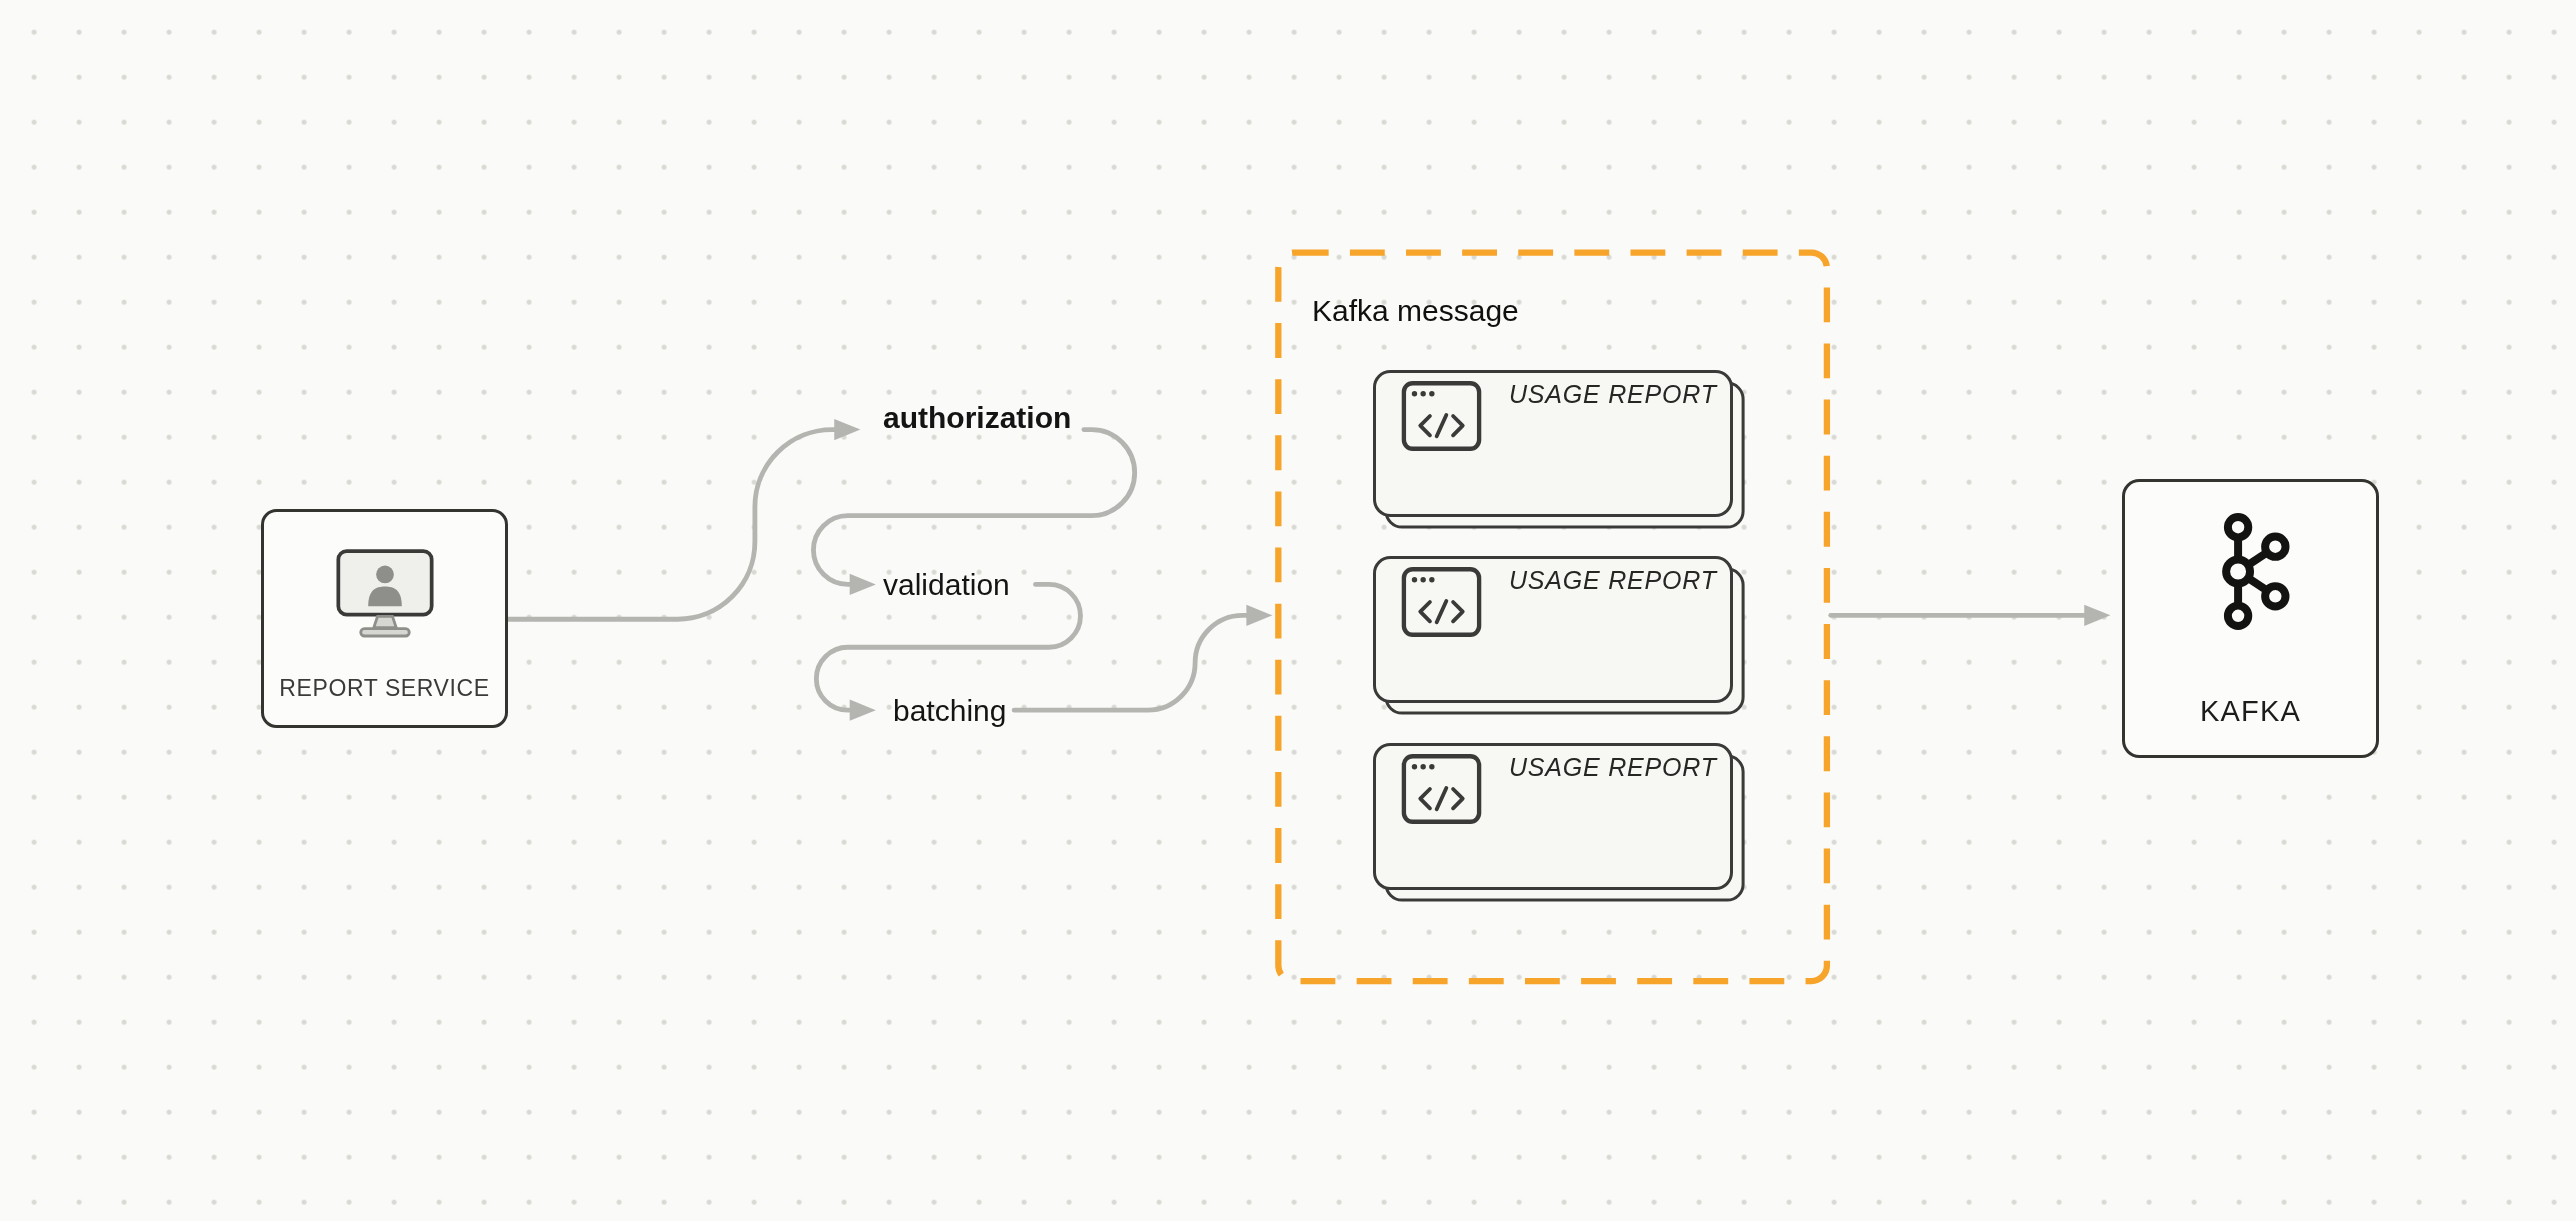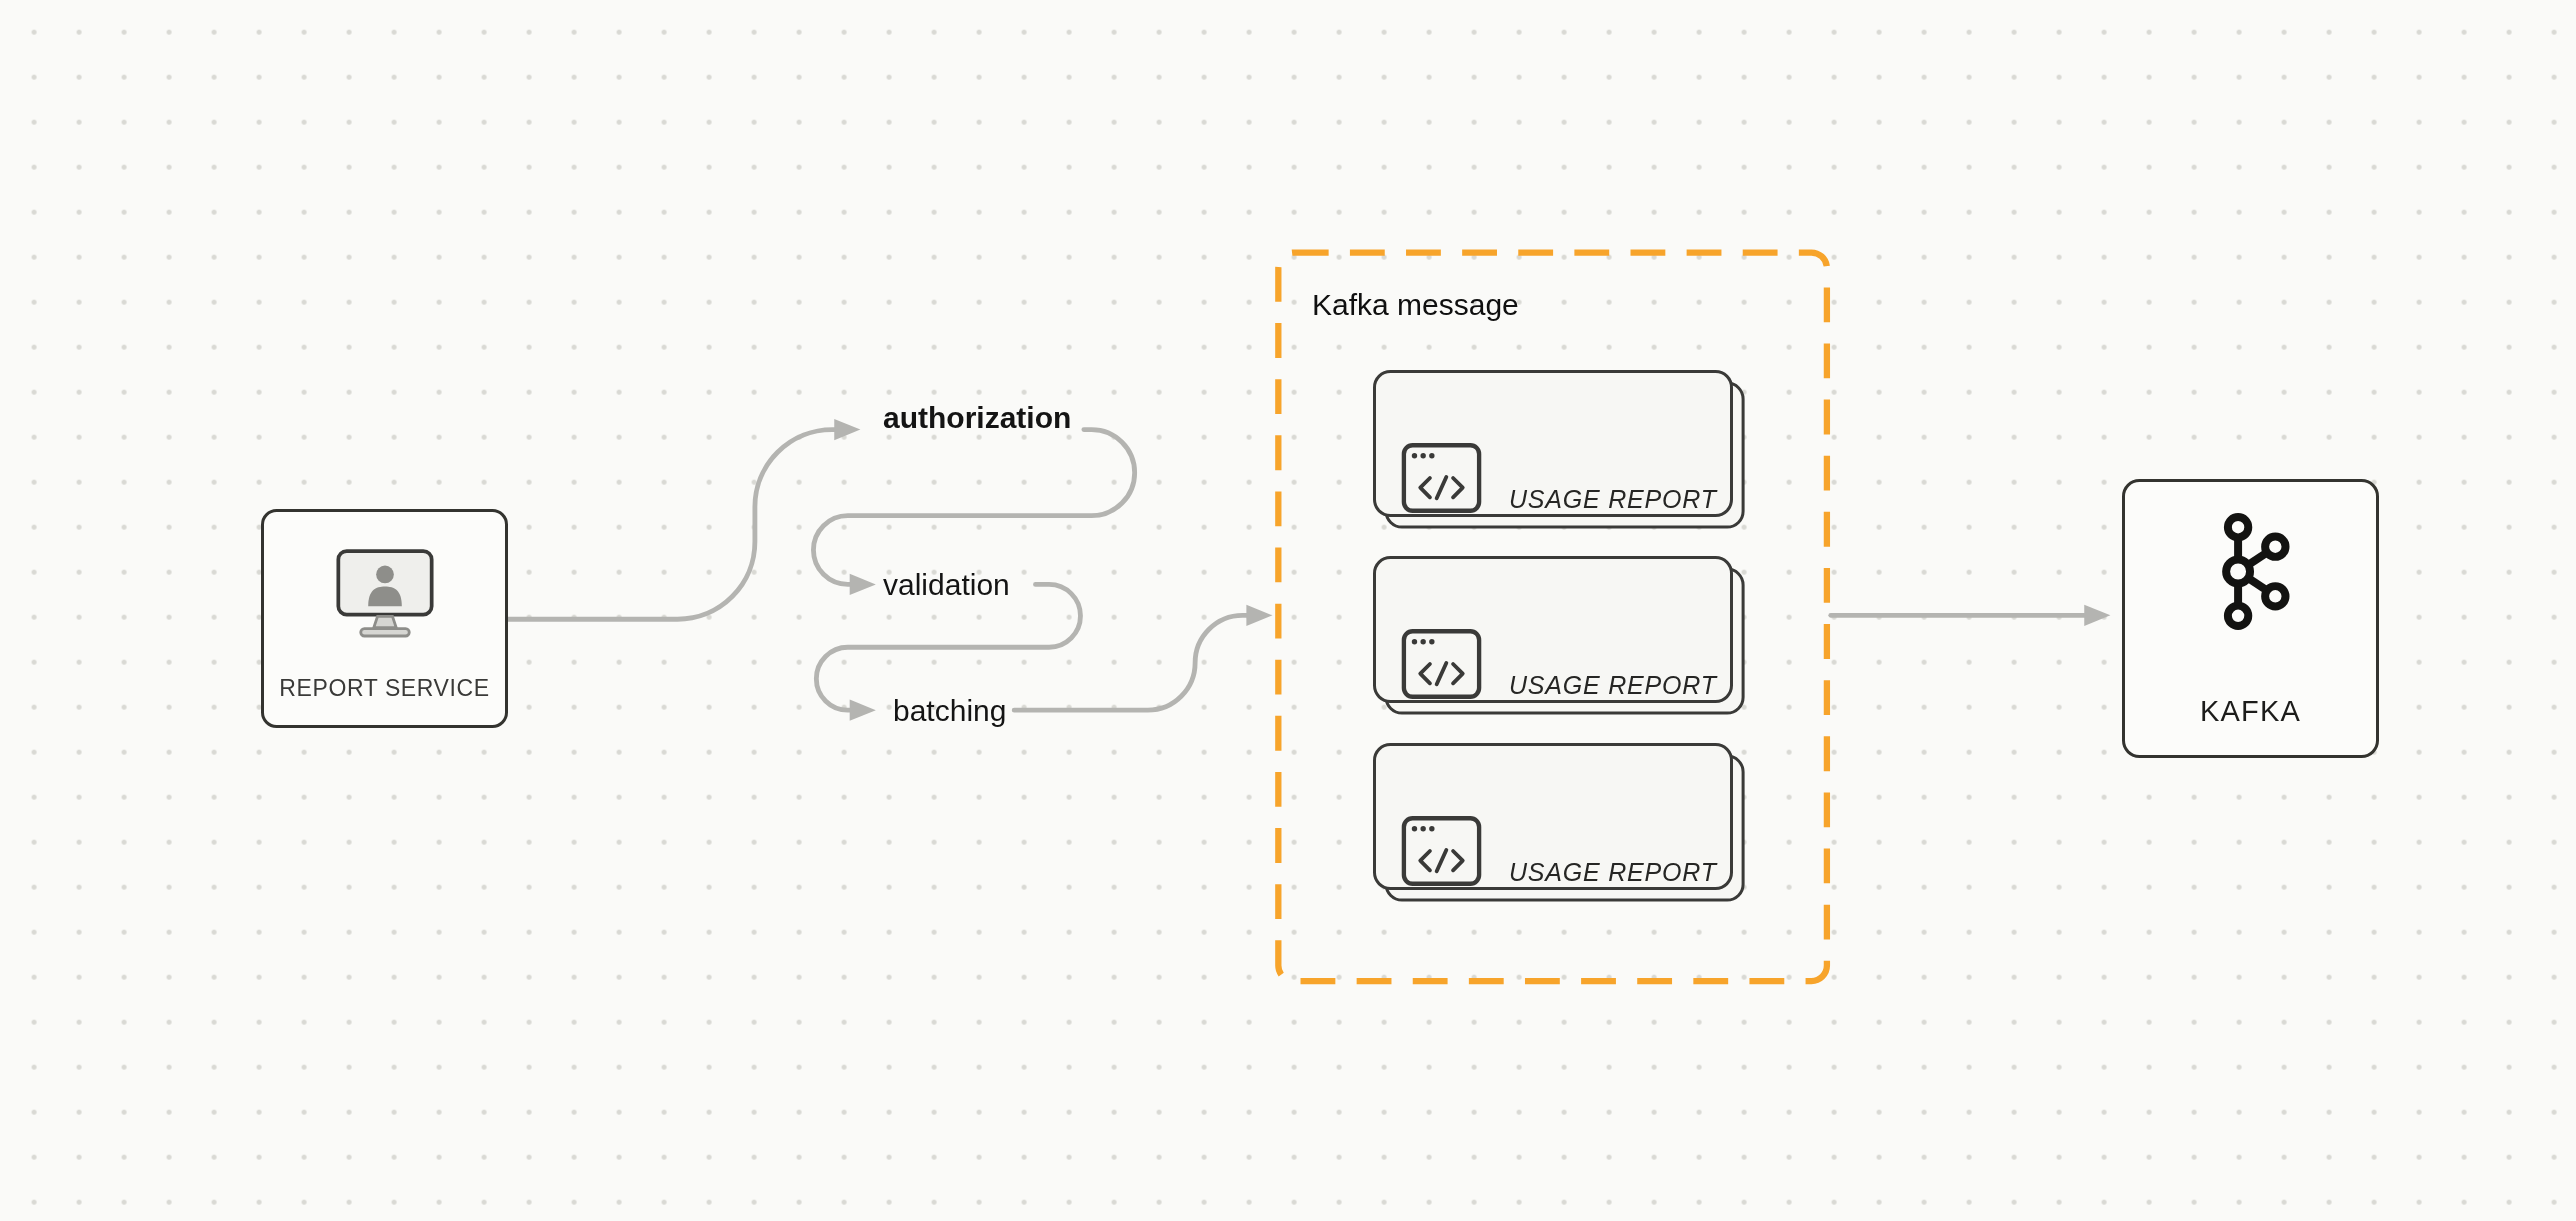--- a/index.html
+++ b/index.html
@@ -57,21 +57,21 @@
   }
   #step-authorization { top: 398px; font-weight: bold; }
   #step-validation    { top: 565px; }
   #step-batching      { top: 691px; margin-left: 10px; }
 
   
   #group-title {
     position: absolute;
     z-index: 2;
     left: 1312px;
-    top: 288px;
+    top: 294px;
     font-size: 30px;
     font-weight: 500;
     color: #101010;
     white-space: nowrap;
   }
 
   
   .card-stack { position: absolute; z-index: 2; left: 1373px; width: 360px; height: 147px; }
   #card-stack-0 { top: 370px; }
   #card-stack-1 { top: 556px; }
@@ -84,22 +84,22 @@
     border: 3.4px solid #3a3a38;
     border-radius: 17.4px;
   }
   .card {
     position: absolute;
     inset: 0;
     background: #f7f7f4;
     border: 3.4px solid #3a3a38;
     border-radius: 17.4px;
     display: flex;
-    align-items: flex-end;
-    padding: 0 25px;
+    align-items: flex-start;
+    padding: 7px 25px;
     gap: 27px;
   }
   .card-label {
     font-style: italic;
     font-size: 25px;
     letter-spacing: 0.8px;
     color: #262624;
     white-space: nowrap;
   }
   .code-icon { flex: 0 0 auto; }

